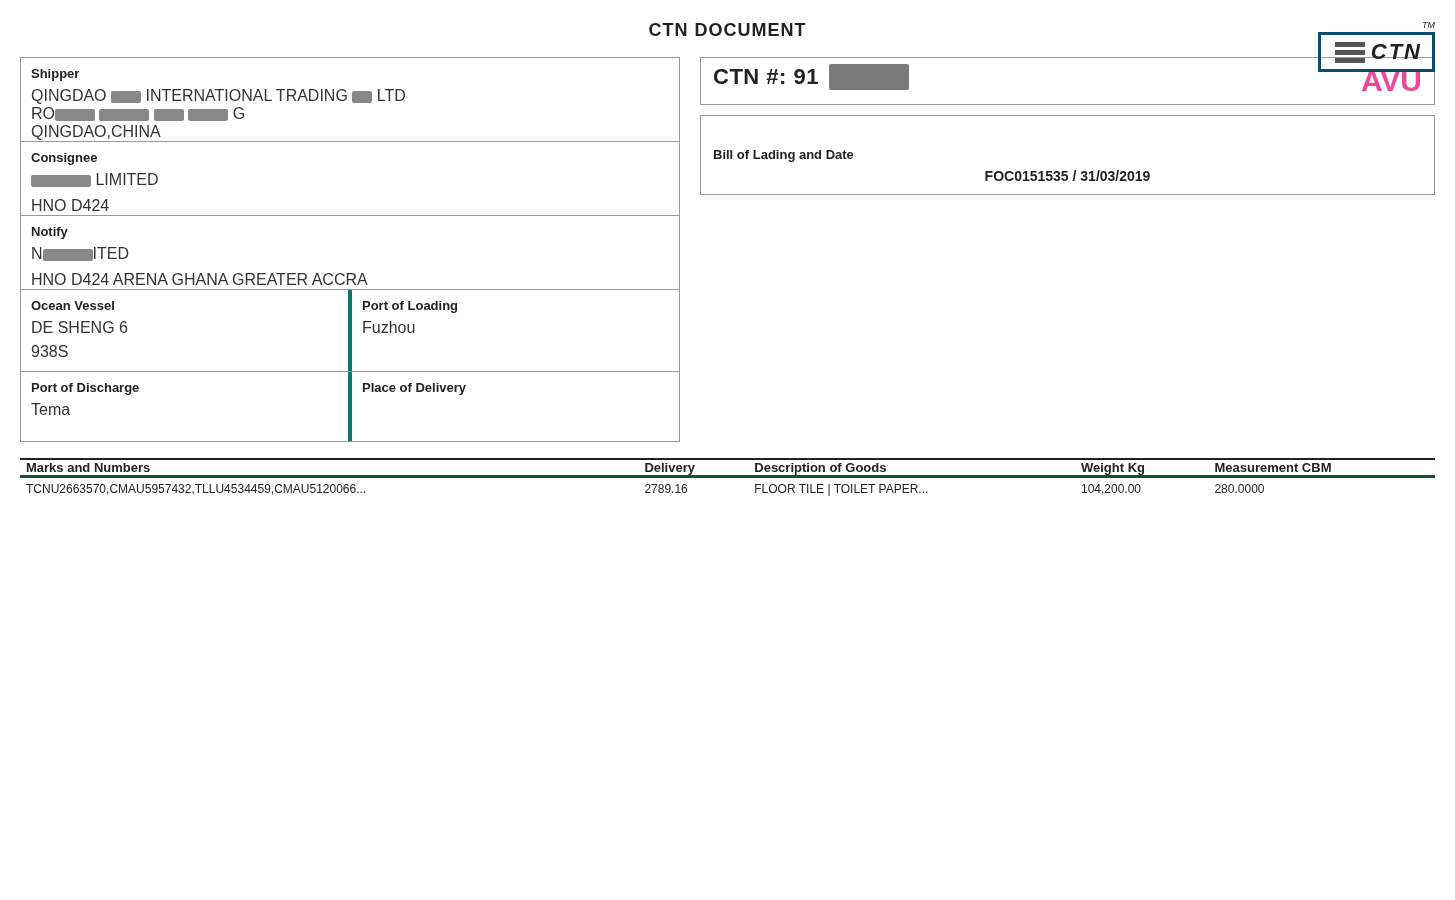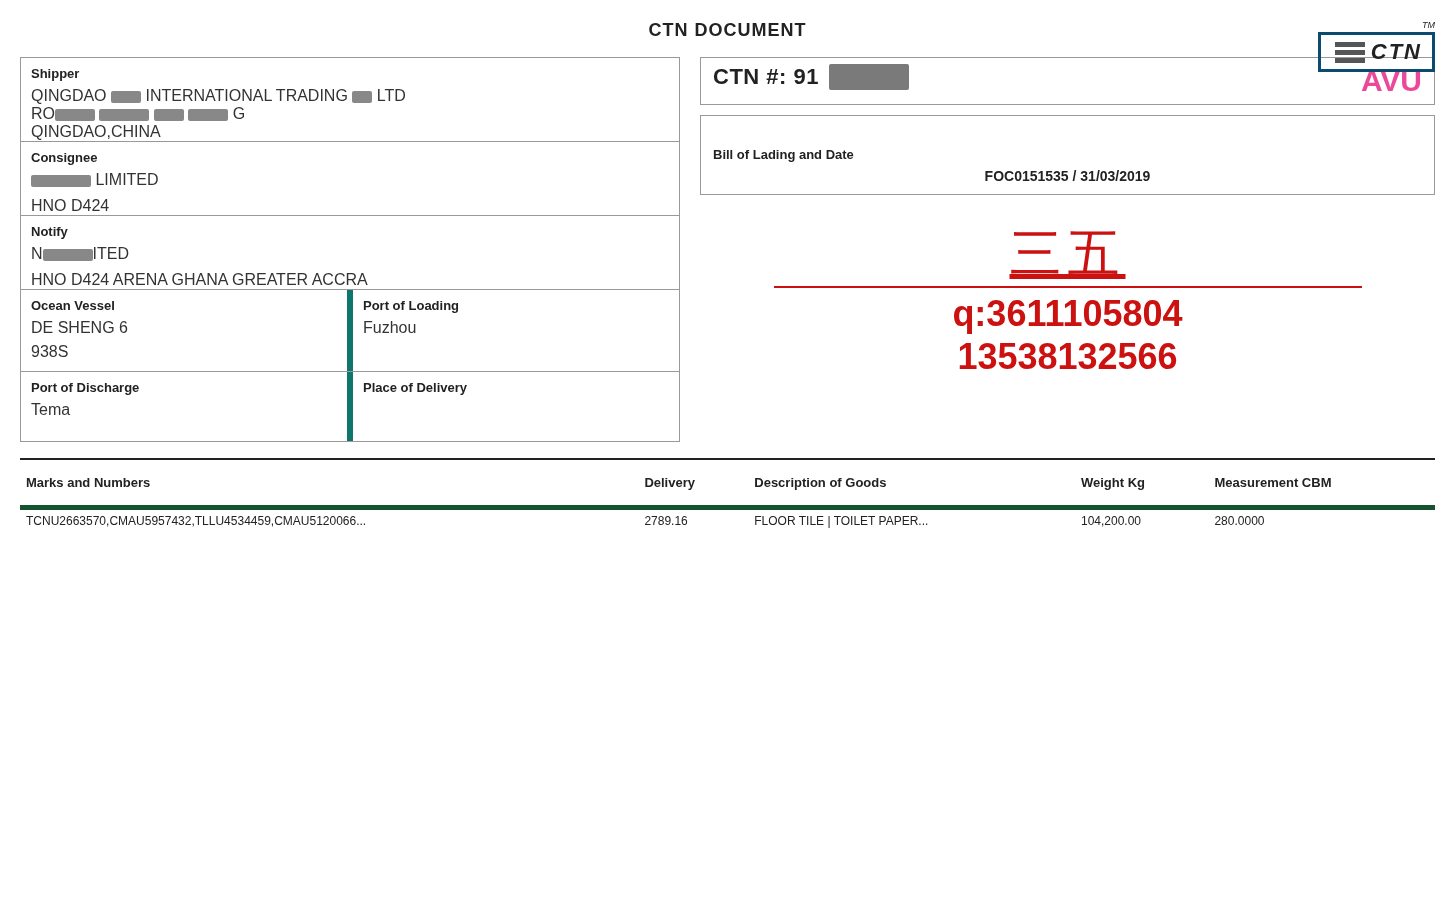--- a/index.html
+++ b/index.html
@@ -56,21 +56,21 @@
       border-radius: 2px;
       height: 12px;
       vertical-align: middle;
     }
     .two-col {
       display: flex;
     }
     .two-col .col {
       flex: 1;
       padding: 8px 10px 10px 10px;
-      border-right: 6px solid #0f766e;
+      border-right: 4px solid #0f766e;
     }
     .two-col .col:last-child {
       border-right: none;
     }
 
     
     .ctn-header-box {
       border: 1px solid #999;
       padding: 6px 12px;
       display: flex;
@@ -185,22 +185,22 @@
     .goods-table {
       width: 100%;
       border-collapse: collapse;
       margin-top: 16px;
       border-top: 2px solid #222;
     }
     .goods-table th {
       font-weight: bold;
       font-size: 13px;
       text-align: left;
-      padding: 15px 6px;
-      border-bottom: 5px solid #14532d;
+      padding: 0 6px;
+      border-bottom: 3px solid #14532d;
     }
     .goods-table td {
       font-size: 12px;
       padding: 4px 6px;
       vertical-align: top;
     }
 
     .header-area {
       position: relative;
     }
@@ -303,26 +303,20 @@
       <span class="ctn-number">CTN #: 91</span>
       <span class="ctn-redacted"></span>
       <span class="avu-label">AVU</span>
     </div>
 
     <div class="bol-box">
       <div class="bol-title">Bill of Lading and Date</div>
       <div class="bol-value">FOC0151535 / 31/03/2019</div>
     </div>
 
-    <div class="chinese-section">
-      <div class="chinese-chars">三五</div>
-      <div class="contact-divider"></div>
-      <span class="contact-q">q:3611105804</span>
-      <span class="contact-phone">13538132566</span>
-    </div>
 
   </div>
 </div>
 
 <table class="goods-table">
   <thead>
     <tr>
       <th>Marks and Numbers</th>
       <th>Delivery</th>
       <th>Description of Goods</th>

